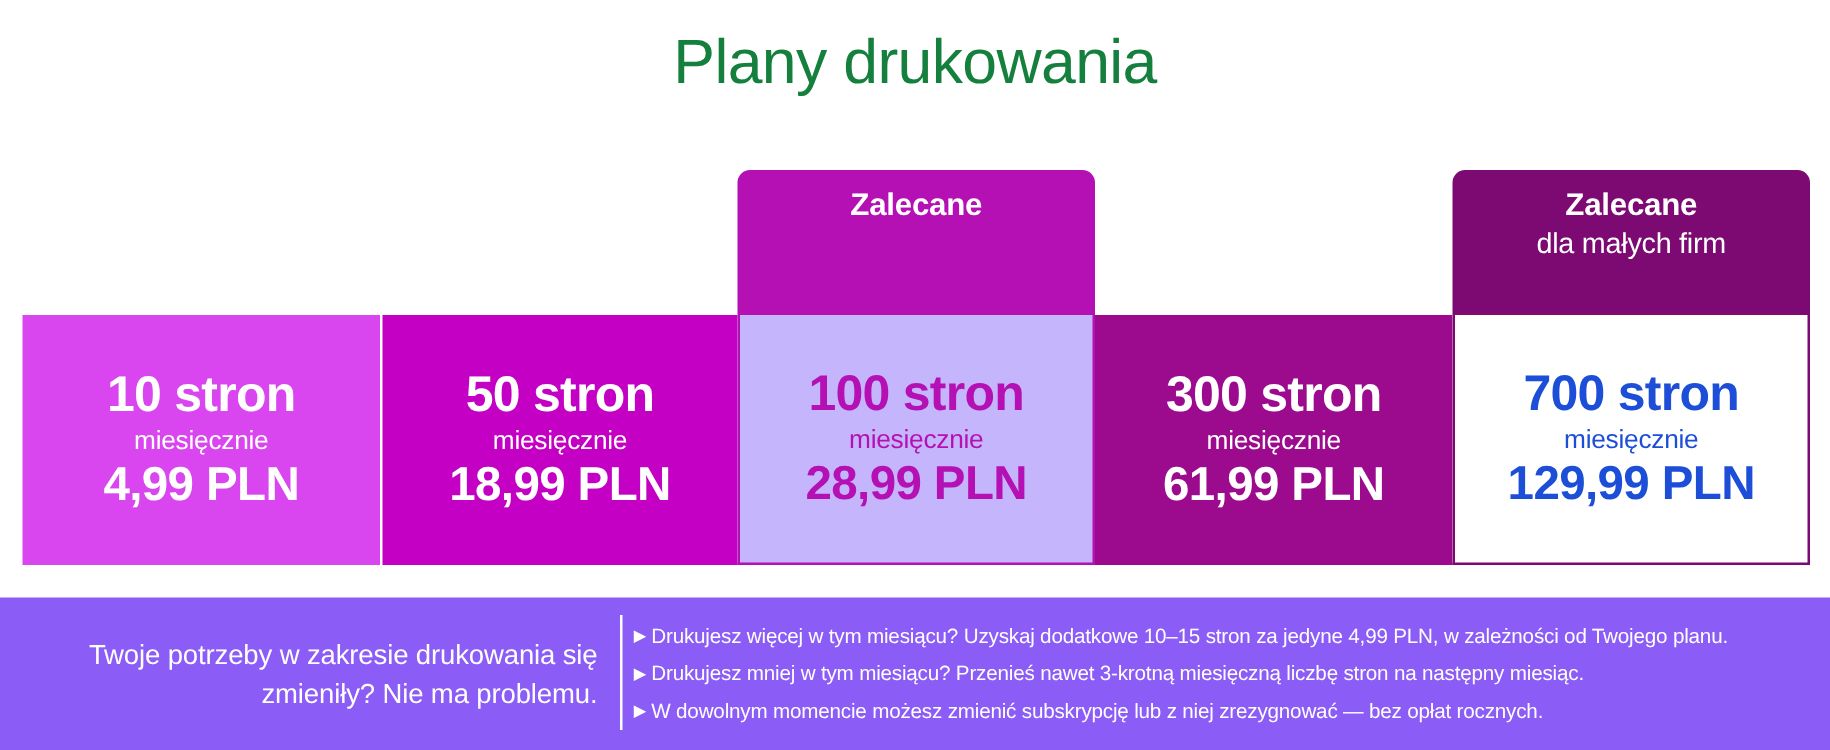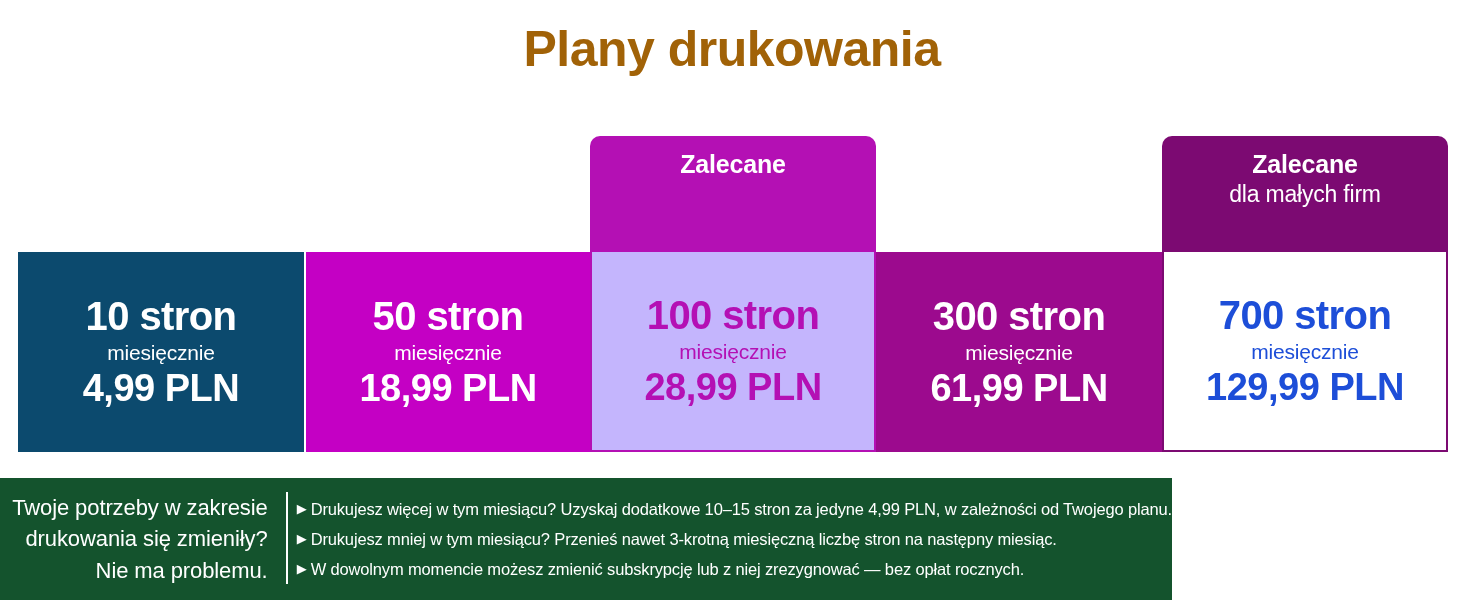--- a/index.html
+++ b/index.html
@@ -16,23 +16,23 @@
   }
 
   
   .page-title {
     position: absolute;
     top: 22px;
     left: 0;
     width: 1464px;
     text-align: center;
     font-size: 50px;
-    font-weight: bold;
+    font-weight: normal;
     letter-spacing: -0.5px;
-    color: #a16207;
+    color: #15803d;
     line-height: 1.1;
   }
 
   
   .plans {
     position: absolute;
     left: 18px;
     top: 136px;
     width: 1430px;
     height: 316px;
@@ -98,37 +98,37 @@
     letter-spacing: -0.2px;
   }
   .card .price {
     font-size: 38px;
     font-weight: bold;
     letter-spacing: -0.5px;
     line-height: 1.05;
   }
 
   
-  .skin-light   .card { background: #0c4a6e; color: #ffffff; }
+  .skin-light   .card { background: #d946ef; color: #ffffff; }
   .skin-mid     .card { background: #c400c4; color: #ffffff; }
   .skin-dark    .card { background: #9c0a8e; color: #ffffff; }
   .skin-white1  .card { background: #c4b5fd; color: #b410b4; border: 2px solid #b410b4; border-top: none; }
   .skin-white2  .card { background: #ffffff; color: #1d4ed8; border: 2px solid #7c0a72; border-top: none; }
 
   .ribbon-mid  { background: #b410b4; }
   .ribbon-dark { background: #7c0a72; }
 
   
   .footer {
     position: absolute;
     left: 0;
     top: 478px;
-    width: 1172px;
+    width: 1464px;
     height: 122px;
-    background: #14532d;
+    background: #8b5cf6;
     color: #ffffff;
     display: flex;
     align-items: stretch;
   }
   .footer-left {
     width: 496px;
     display: flex;
     align-items: center;
     justify-content: flex-end;
     padding: 0 18px 0 0;

